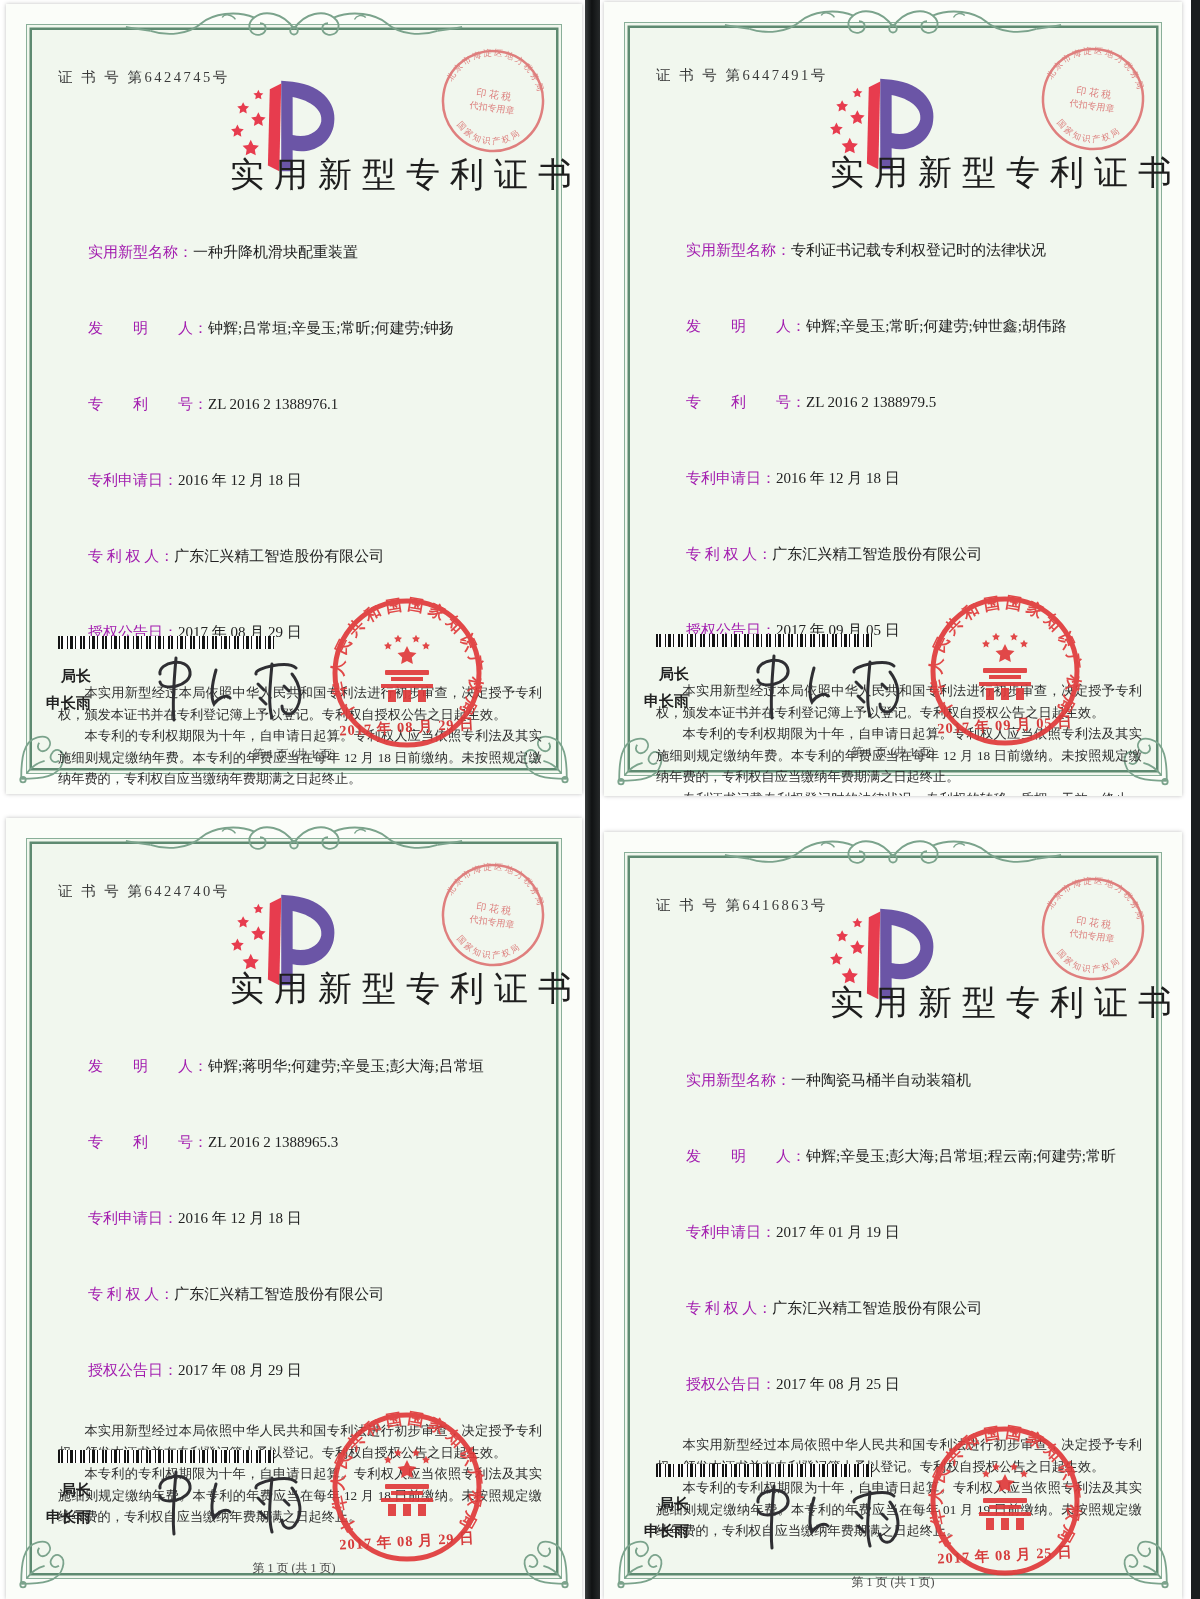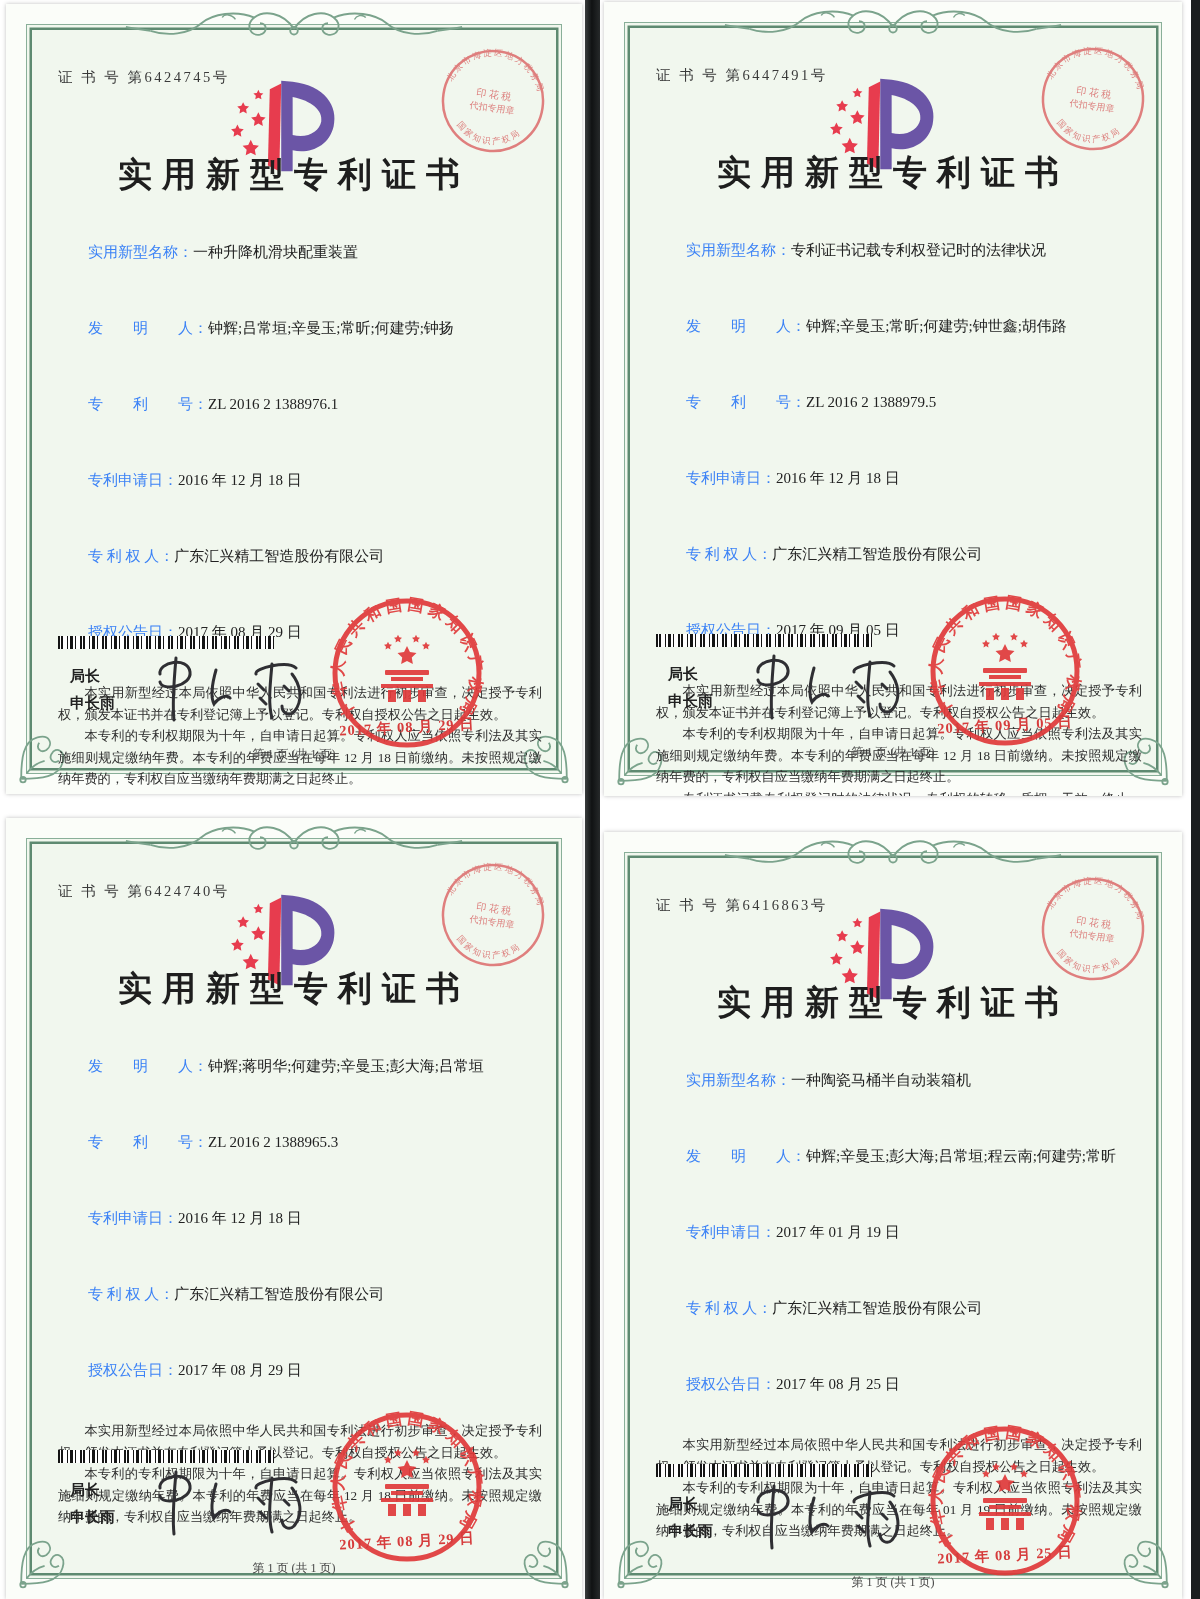--- a/index.html
+++ b/index.html
@@ -22,38 +22,38 @@
     box-shadow:inset 0 0 0 2.5px #f1f7ee, inset 0 0 0 5px #5e8a71;}
   .garland{position:absolute;top:2px;left:50%;transform:translateX(-50%);width:340px;height:42px;}
   .corner{position:absolute;width:72px;height:72px;bottom:8px;}
   .corner.cl{left:8px;}
   .corner.cr{right:8px;transform:scaleX(-1);}
 
   .cert-no{position:absolute;left:52px;top:64px;font-size:14.5px;letter-spacing:2.5px;color:#3a3a3a;}
   .logo{position:absolute;left:50%;transform:translateX(-58%);top:72px;width:124px;height:100px;}
   .stamp{position:absolute;right:34px;top:42px;width:110px;height:110px;opacity:.85;transform:rotate(8deg);}
 
-  .title{position:absolute;left:0;right:0;top:148px;text-align:center;
-    font-size:34px;font-weight:bold;letter-spacing:10px;color:#1e1e1e;}
+  .title{position:absolute;left:0;right:0;top:148px;text-align:right;
+    font-size:34px;font-weight:normal;letter-spacing:10px;color:#1e1e1e;}
 
   .content{position:absolute;left:52px;right:40px;top:222px;}
   .frow{margin-bottom:23px;font-size:15px;white-space:pre-wrap;}
-  .flabel{color:#3b82f6;margin-top:44px;}
+  .flabel{color:#a21caf;margin-top:44px;}
   .fvalue{color:#222;}
   .bodytext{margin-top:20px;font-size:13.2px;line-height:21.5px;text-align:justify;color:#2e2e2e;}
   .bodytext p{margin:0;text-indent:2em;}
 
   .barcode{position:absolute;left:52px;top:632px;width:216px;height:13px;
     background:repeating-linear-gradient(90deg,
       #141414 0 2px,#fff 2px 3px,#141414 3px 5px,#fff 5px 9px,
       #141414 9px 10px,#fff 10px 12px,#141414 12px 15px,#fff 15px 17px,
       #141414 17px 18px,#fff 18px 22px);}
-  .officer{position:absolute;left:64px;top:658px;
+  .officer{position:absolute;left:40px;top:658px;
     font-family:"Liberation Sans","DejaVu Sans",sans-serif;font-weight:bold;
-    font-size:15px;line-height:27px;color:#222;}
+    font-size:15px;line-height:27px;color:#222;text-align:right;}
   .signature{position:absolute;left:132px;top:636px;width:212px;height:88px;}
   .seal{position:absolute;left:322px;top:590px;width:158px;height:158px;}
   .seal-date{position:absolute;left:318px;top:714px;width:166px;text-align:center;
     color:#d63c3c;font-weight:bold;font-size:14.5px;letter-spacing:1px;transform:rotate(-3deg);}
   .pfooter{position:absolute;left:0;right:0;top:742px;text-align:center;font-size:12px;color:#444;}
 
   .arc-text{fill:#d96a6a;letter-spacing:2px;font-size:8.5px;}
   .stamp-center{fill:#d96a6a;text-anchor:middle;}
   .seal-text{fill:#e03a3a;font-weight:bold;font-size:16px;letter-spacing:4.5px;}
 </style>

